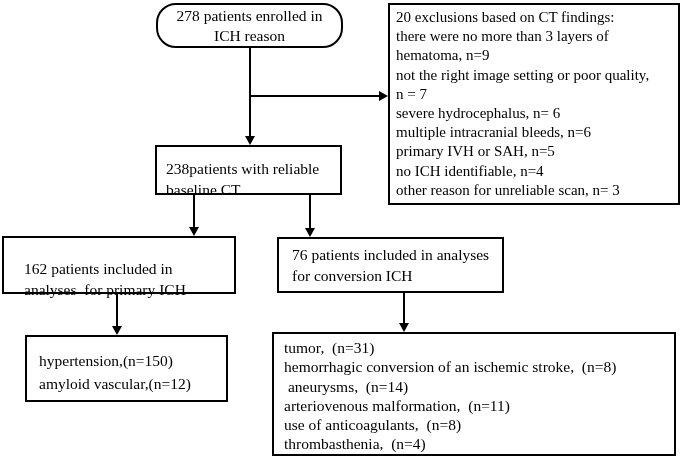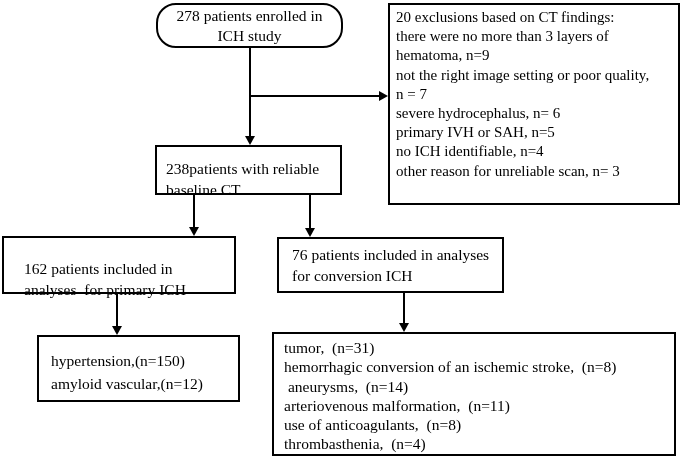--- a/index.html
+++ b/index.html
@@ -54,21 +54,21 @@
     border-bottom: 5px solid transparent;
     border-left: 9px solid #000000;
   }
 
   
   #box-enrolled        { left: 156px; top: 3px;   width: 187px; height: 45px; text-align: center; padding-top: 1px; border-radius: 20px; }
   #box-exclusions      { left: 388px; top: 3px;   width: 292px; height: 202px; padding: 3px 4px 0 6px; font-size: 15px; line-height: 19.2px; }
   #box-reliable-ct     { left: 155px; top: 145px; width: 187px; height: 50px; padding: 11px 0 0 9px;  line-height: 21px; }
   #box-primary-ich     { left: 2px;   top: 236px; width: 234px; height: 58px; padding: 20px 0 0 20px; line-height: 21px; }
   #box-secondary-ich   { left: 277px; top: 237px; width: 227px; height: 56px; padding: 5px 0 0 13px; line-height: 21px; }
-  #box-primary-causes  { left: 25px;  top: 335px; width: 203px; height: 67px; padding: 12px 0 0 12px; line-height: 23px; margin-left: 12px; }
+  #box-primary-causes  { left: 25px;  top: 335px; width: 203px; height: 67px; padding: 12px 0 0 12px; line-height: 23px; }
   #box-secondary-causes{ left: 272px; top: 332px; width: 404px; height: 124px; padding: 4px 0 8px 10px; line-height: 19.3px; }
 
   
   #line-enrolled-down   { left: 249px; top: 48px;  height: 88px; }
   #head-enrolled-down   { left: 245px; top: 136px; }
   #line-exclusions-branch{ left: 250px; top: 95px; width: 129px; }
   #head-exclusions-right{ left: 379px; top: 91px; }
   #line-primary-down    { left: 193px; top: 195px; height: 33px; }
   #head-primary-down    { left: 189px; top: 227px; }
   #line-secondary-down  { left: 309px; top: 195px; height: 34px; }
@@ -78,30 +78,31 @@
   #line-secondary-causes-down { left: 403px; top: 293px; height: 30px; }
   #head-secondary-causes-down { left: 399px; top: 323px; }
 </style>
 </head>
 <body>
 
 <div class="canvas">
 
   <div class="box" id="box-enrolled">
     <span class="line">278 patients enrolled in</span>
-    <span class="line">ICH study</span>
+    <span class="line">ICH reason</span>
   </div>
 
   <div class="box" id="box-exclusions">
     <span class="line">20 exclusions based on CT findings:</span>
     <span class="line">there were no more than 3 layers of</span>
     <span class="line">hematoma, n=9</span>
     <span class="line">not the right image setting or poor quality,</span>
     <span class="line">n = 7</span>
     <span class="line">severe hydrocephalus, n= 6</span>
+    <span class="line">multiple intracranial bleeds, n=6</span>
     <span class="line">primary IVH or SAH, n=5</span>
     <span class="line">no ICH identifiable, n=4</span>
     <span class="line">other reason for unreliable scan, n= 3</span>
   </div>
 
   <div class="box" id="box-reliable-ct">
     <span class="line">238patients with reliable</span>
     <span class="line">baseline CT</span>
   </div>
 

